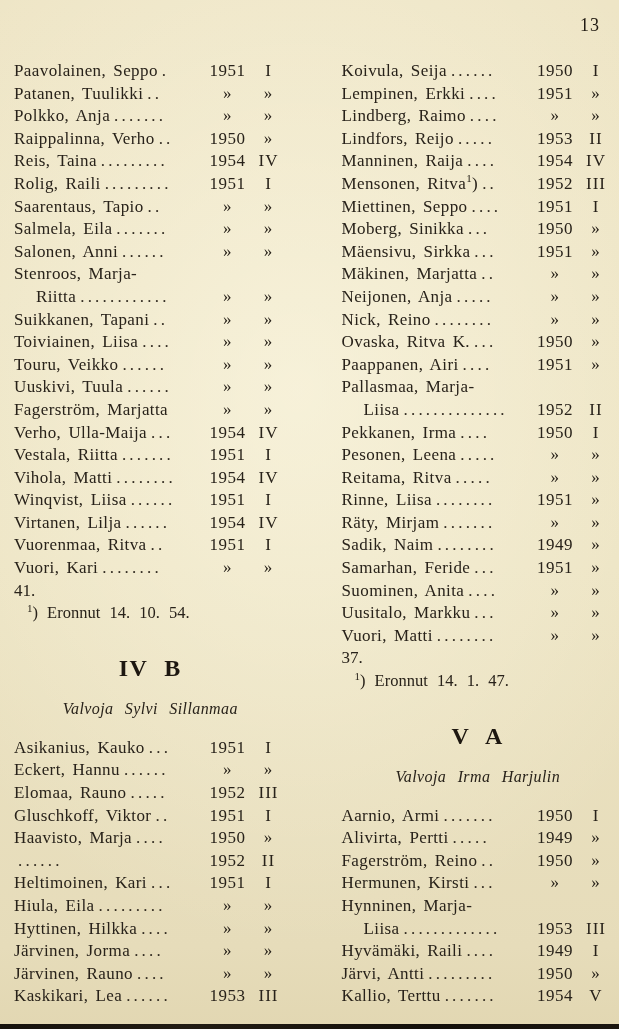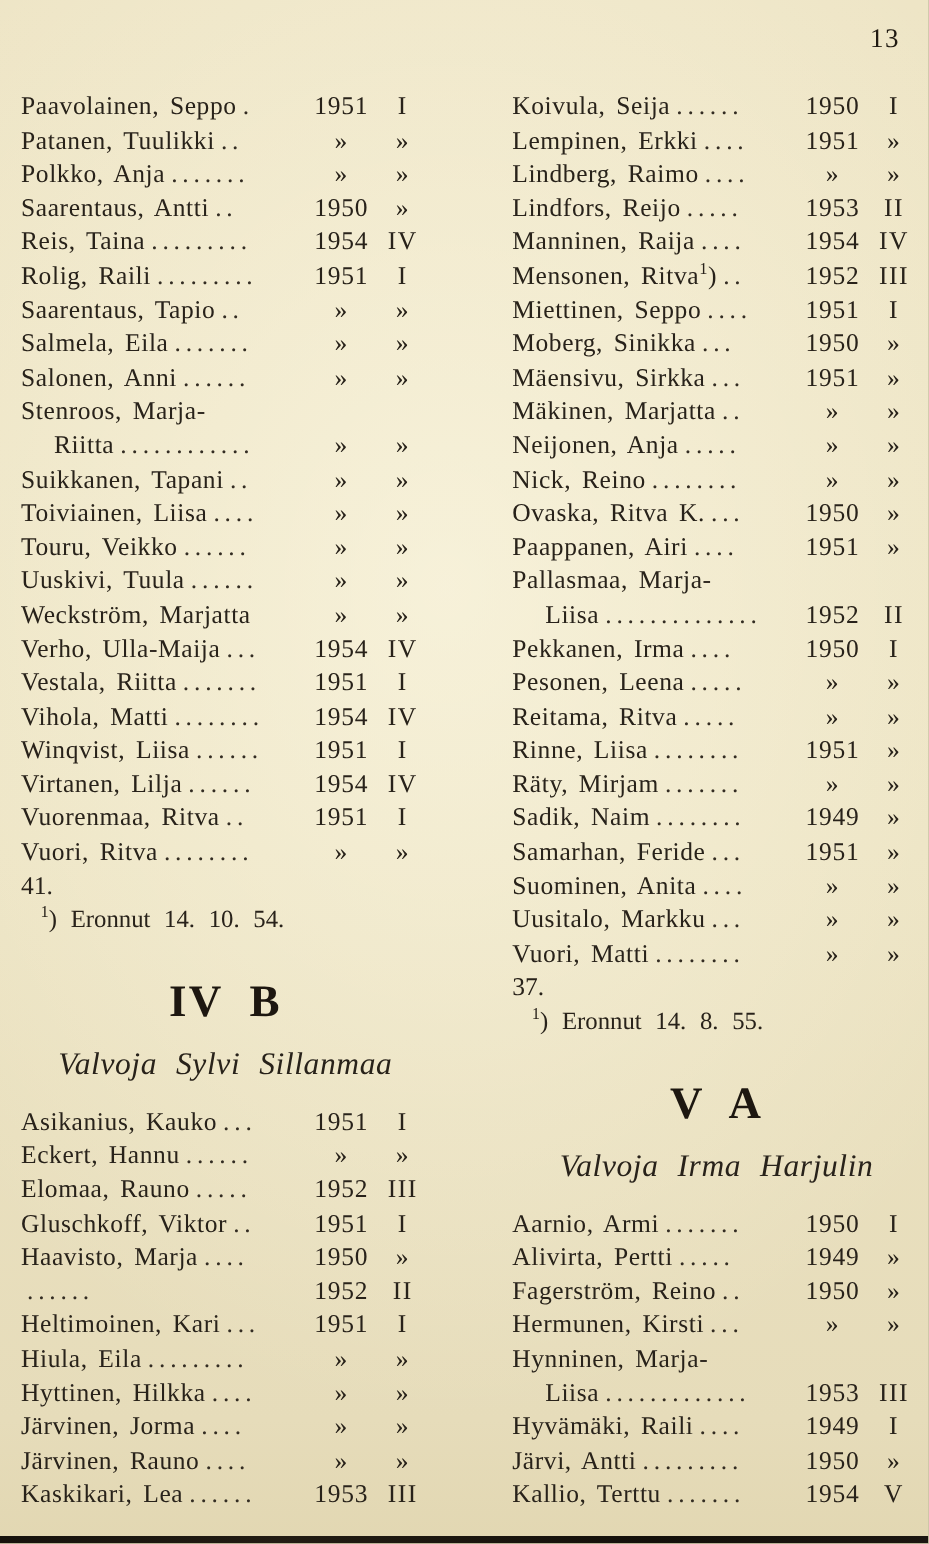--- a/index.html
+++ b/index.html
@@ -27,25 +27,25 @@
   .row{display:flex;align-items:baseline;white-space:nowrap;}
   .nm{flex:0 0 auto;letter-spacing:.4px;word-spacing:2.5px;}
   .row.indent .nm{padding-left:22px;}
   .dots{flex:0 1 auto;min-width:0;overflow:hidden;letter-spacing:3.2px;padding-left:4px;color:#332c22;}
   .yr{flex:0 0 auto;margin-left:auto;min-width:46px;text-align:center;letter-spacing:.5px;}
   .cl{flex:0 0 auto;min-width:36px;text-align:center;letter-spacing:1px;}
   sup{font-size:11px;line-height:0;vertical-align:super;}
   .count{font-size:17px;line-height:22.6px;}
   .footnote{font-size:16.5px;line-height:22.6px;padding-left:13px;word-spacing:5px;}
   .heading{
-    text-align:center;font-weight:bold;font-size:30px;line-height:34px;
+    text-align:center;font-weight:bold;font-size:24px;line-height:34px;
     letter-spacing:1.5px;word-spacing:9px;margin:26px 0 13px 0;color:#1d1710;
   }
   .subheading{
-    text-align:center;font-style:italic;font-size:21px;line-height:22px;
+    text-align:center;font-style:italic;font-size:16px;line-height:22px;
     word-spacing:7px;letter-spacing:.4px;margin:0 0 17px 0;
   }
   .scan-edge{
     position:absolute;left:0;right:0;bottom:0;height:5px;
     background:linear-gradient(90deg,#16120c,#221c13 30%,#14100a 70%,#1b1610);
   }
 </style>
 </head>
 <body>
 
@@ -66,21 +66,21 @@
             <span class="yr">»</span>
             <span class="cl">»</span>
           </div>
           <div class="row">
             <span class="nm"><span>Polkko, Anja</span></span>
             <span class="dots">.......</span>
             <span class="yr">»</span>
             <span class="cl">»</span>
           </div>
           <div class="row">
-            <span class="nm"><span>Saarentaus, Antti</span></span>
+            <span class="nm"><span>Raippalinna, Verho</span></span>
             <span class="dots">..</span>
             <span class="yr">1950</span>
             <span class="cl">»</span>
           </div>
           <div class="row">
             <span class="nm"><span>Reis, Taina</span></span>
             <span class="dots">.........</span>
             <span class="yr">1954</span>
             <span class="cl">IV</span>
           </div>
@@ -138,21 +138,21 @@
             <span class="yr">»</span>
             <span class="cl">»</span>
           </div>
           <div class="row">
             <span class="nm"><span>Uuskivi, Tuula</span></span>
             <span class="dots">......</span>
             <span class="yr">»</span>
             <span class="cl">»</span>
           </div>
           <div class="row">
-            <span class="nm"><span>Weckström, Marjatta</span></span>
+            <span class="nm"><span>Fagerström, Marjatta</span></span>
             <span class="dots"></span>
             <span class="yr">»</span>
             <span class="cl">»</span>
           </div>
           <div class="row">
             <span class="nm"><span>Verho, Ulla-Maija</span></span>
             <span class="dots">...</span>
             <span class="yr">1954</span>
             <span class="cl">IV</span>
           </div>
@@ -180,21 +180,21 @@
             <span class="yr">1954</span>
             <span class="cl">IV</span>
           </div>
           <div class="row">
             <span class="nm"><span>Vuorenmaa, Ritva</span></span>
             <span class="dots">..</span>
             <span class="yr">1951</span>
             <span class="cl">I</span>
           </div>
           <div class="row">
-            <span class="nm"><span>Vuori, Ritva</span></span>
+            <span class="nm"><span>Vuori, Kari</span></span>
             <span class="dots">........</span>
             <span class="yr">»</span>
             <span class="cl">»</span>
           </div>
         </div>
         <div class="count">41.</div>
         <div class="footnote"><sup>1</sup><span>) Eronnut 14. 10. 54.</span></div>
         <div class="heading">IV B</div>
         <div class="subheading">Valvoja Sylvi Sillanmaa</div>
         <div class="rows">
@@ -424,21 +424,21 @@
             <span class="cl">»</span>
           </div>
           <div class="row">
             <span class="nm"><span>Vuori, Matti</span></span>
             <span class="dots">........</span>
             <span class="yr">»</span>
             <span class="cl">»</span>
           </div>
         </div>
         <div class="count">37.</div>
-        <div class="footnote"><sup>1</sup><span>) Eronnut 14. 8. 55.</span></div>
+        <div class="footnote"><sup>1</sup><span>) Eronnut 14. 1. 47.</span></div>
         <div class="heading">V A</div>
         <div class="subheading">Valvoja Irma Harjulin</div>
         <div class="rows">
           <div class="row">
             <span class="nm"><span>Aarnio, Armi</span></span>
             <span class="dots">.......</span>
             <span class="yr">1950</span>
             <span class="cl">I</span>
           </div>
           <div class="row">

